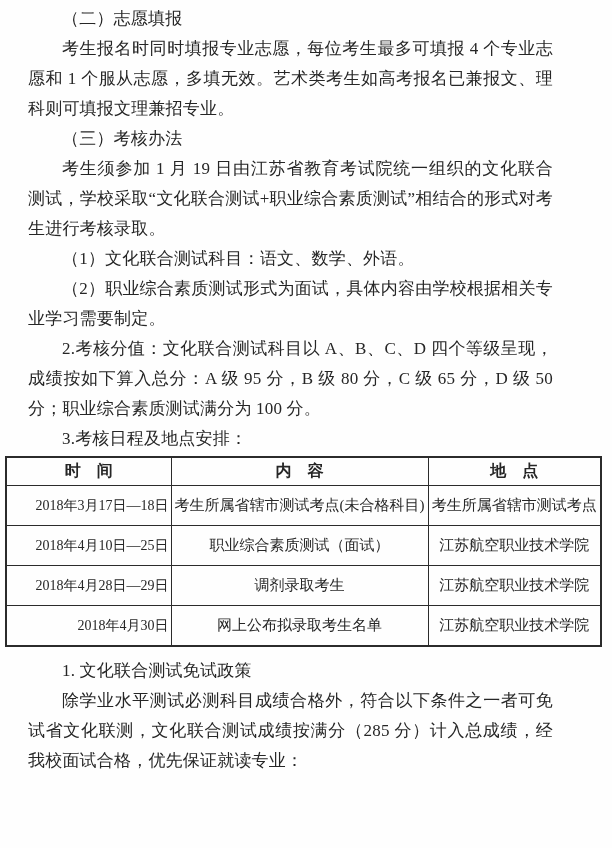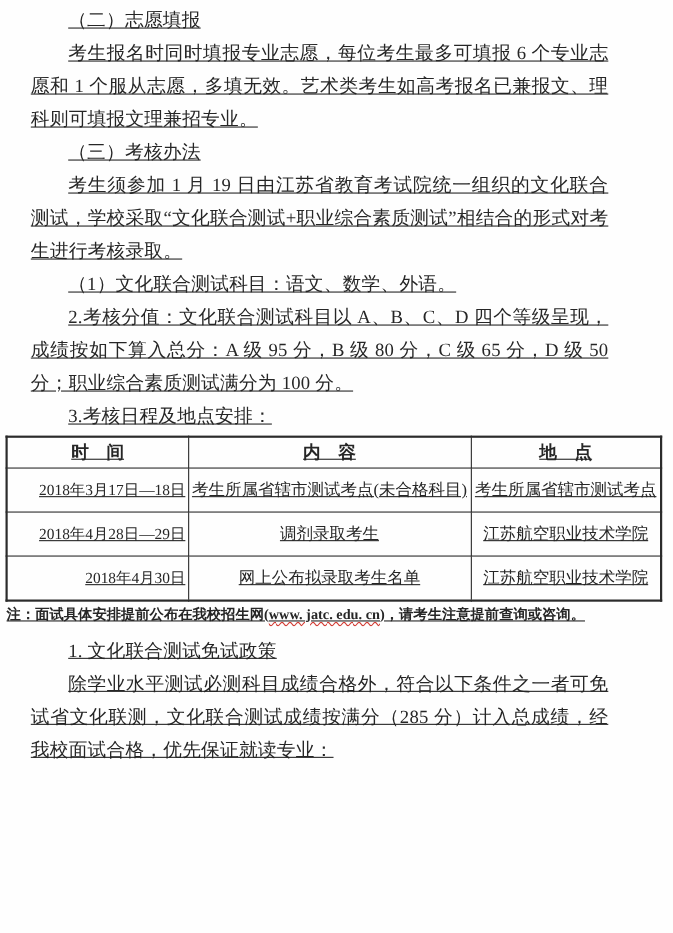--- a/index.html
+++ b/index.html
@@ -9,21 +9,20 @@
     background: #fefefe;
     color: #262626;
     font-family: "Liberation Serif", "DejaVu Serif", serif;
     overflow: hidden;
   }
   .page {
     box-sizing: border-box;
     width: 570px;
     height: 848px;
     padding: 4px 17px 0 28px;
-    text-decoration: underline;
   }
   .page p {
     margin: 0;
     font-size: 17px;
     line-height: 30px;
     text-indent: 2em;
     text-align: justify;
     letter-spacing: 0.2px;
   }
   table.schedule {
@@ -71,26 +70,27 @@
     text-underline-offset: 2px;
   }
   p.sec4 { margin-top: 9px !important; }
 </style>
 </head>
 <body>
 
 <div class="page">
 
   <p>（二）志愿填报</p>
-  <p>考生报名时同时填报专业志愿，每位考生最多可填报 6 个专业志愿和 1 个服从志愿，多填无效。艺术类考生如高考报名已兼报文、理科则可填报文理兼招专业。</p>
+  <p>考生报名时同时填报专业志愿，每位考生最多可填报 4 个专业志愿和 1 个服从志愿，多填无效。艺术类考生如高考报名已兼报文、理科则可填报文理兼招专业。</p>
 
   <p>（三）考核办法</p>
   <p>考生须参加 1 月 19 日由江苏省教育考试院统一组织的文化联合测试，学校采取“文化联合测试+职业综合素质测试”相结合的形式对考生进行考核录取。</p>
 
   <p>（1）文化联合测试科目：语文、数学、外语。</p>
+  <p>（2）职业综合素质测试形式为面试，具体内容由学校根据相关专业学习需要制定。</p>
   <p>2.考核分值：文化联合测试科目以 A、B、C、D 四个等级呈现，成绩按如下算入总分：A 级 95 分，B 级 80 分，C 级 65 分，D 级 50 分；职业综合素质测试满分为 100 分。</p>
   <p>3.考核日程及地点安排：</p>
 
   <table class="schedule">
     <colgroup>
         <col class="c0">
         <col class="c1">
         <col class="c2">
       </colgroup>
     <thead>
@@ -100,30 +100,34 @@
         <th class="col2">地　点</th>
       </tr>
     </thead>
     <tbody id="schedule-body">
         <tr>
           <td class="col0">2018年3月17日—18日</td>
           <td class="col1">考生所属省辖市测试考点(未合格科目)</td>
           <td class="col2">考生所属省辖市测试考点</td>
         </tr>
         <tr>
+          <td class="col0">2018年4月10日—25日</td>
+          <td class="col1">职业综合素质测试（面试）</td>
+          <td class="col2">江苏航空职业技术学院</td>
+        </tr>
+        <tr>
           <td class="col0">2018年4月28日—29日</td>
           <td class="col1">调剂录取考生</td>
           <td class="col2">江苏航空职业技术学院</td>
         </tr>
         <tr>
           <td class="col0">2018年4月30日</td>
           <td class="col1">网上公布拟录取考生名单</td>
           <td class="col2">江苏航空职业技术学院</td>
         </tr>
       </tbody>
   </table>
 
-  <p class="note"><span>注：面试具体安排提前公布在我校招生网(</span><span class="url">www. jatc. edu. cn</span><span>)，请考生注意提前查询或咨询。</span></p>
 
   <p class="sec4">1. 文化联合测试免试政策</p>
   <p>除学业水平测试必测科目成绩合格外，符合以下条件之一者可免试省文化联测，文化联合测试成绩按满分（285 分）计入总成绩，经我校面试合格，优先保证就读专业：</p>
 
 </div>
 
 </body></html>

